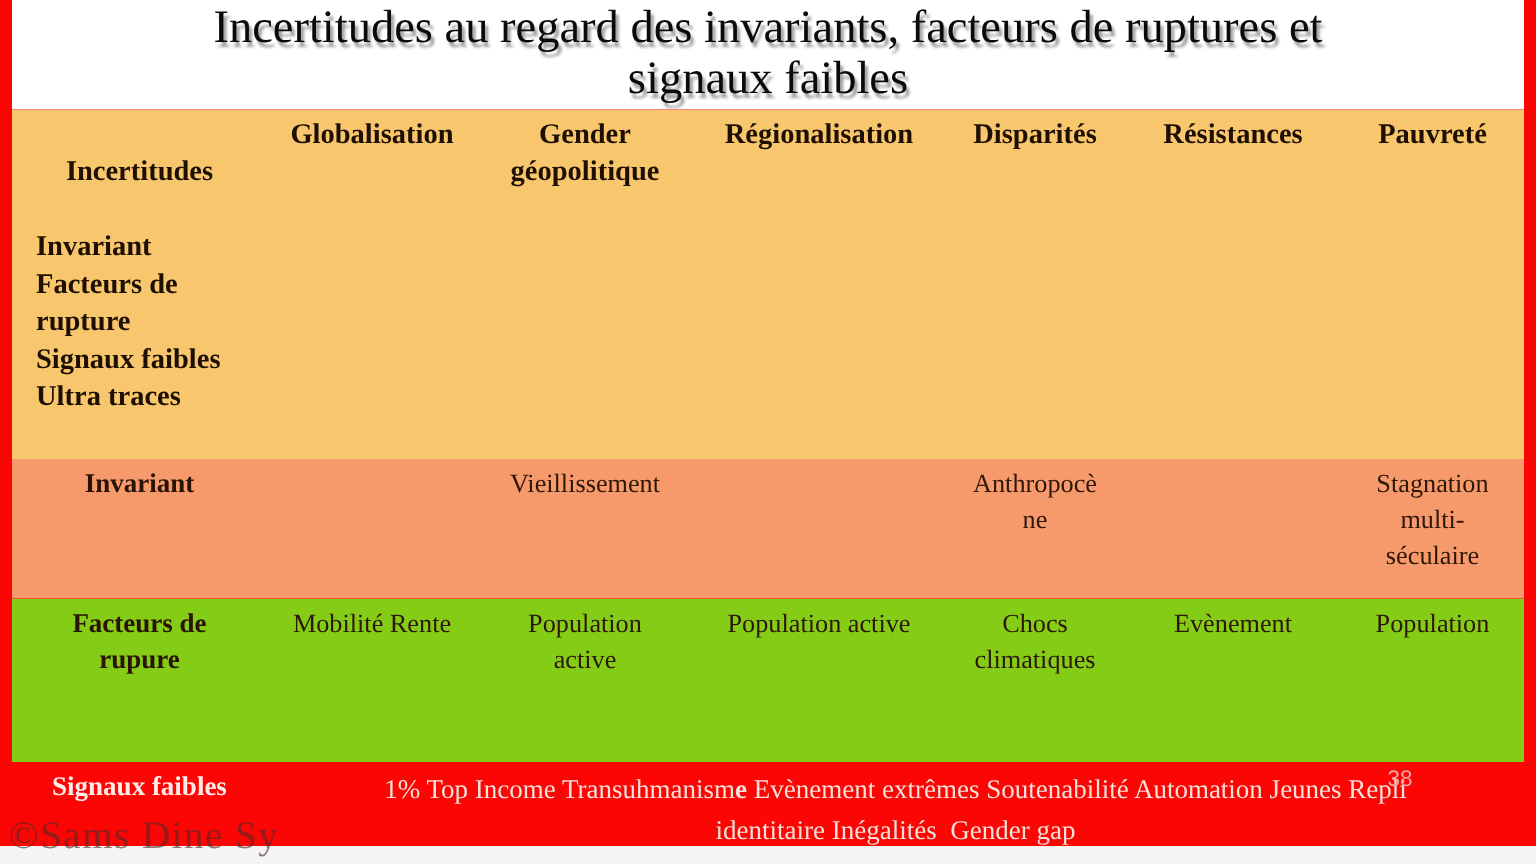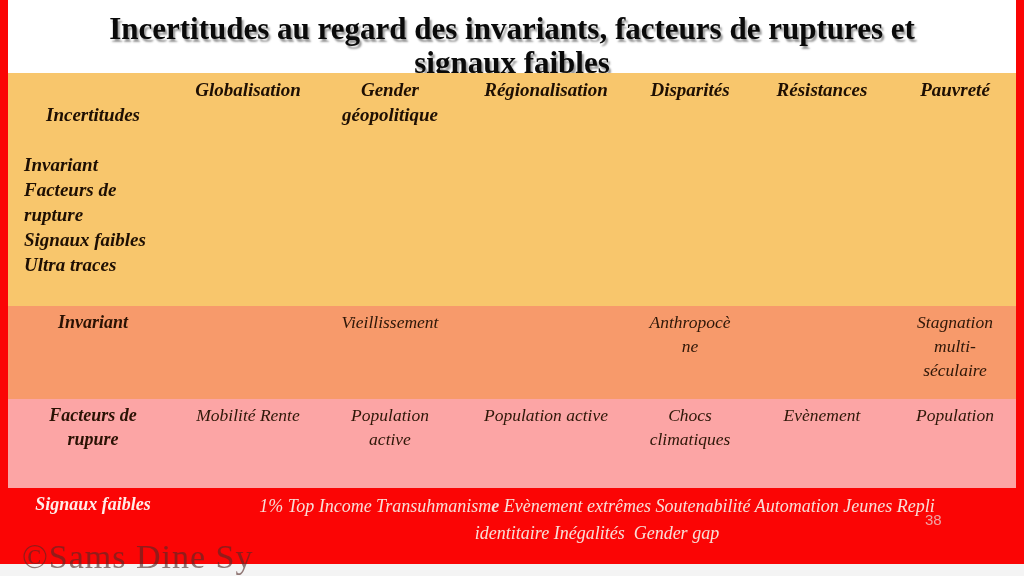--- a/index.html
+++ b/index.html
@@ -8,48 +8,47 @@
     width:1024px;height:576px;
     background:#FB0505;
     overflow:hidden;
     font-family:"Liberation Serif", serif;
   }
   .title-band{
     position:absolute;left:8px;right:8px;top:0;height:73px;
     background:#FFFFFF;
   }
   .slide-title{
-    margin:0;padding-top:12px;
+    margin:0;padding-top:1px;
     text-align:center;
     font-size:31px;line-height:34px;
-    font-weight:bold;color:#0A0A0A;
+    font-weight:normal;color:#0A0A0A;
     white-space:pre-line;
     text-shadow:2px 3px 2px #9A9A9A;
   }
   table.matrix{
     position:absolute;left:8px;top:73px;
     width:1008px;
     border-collapse:collapse;
     table-layout:fixed;
   }
   col.c1{width:170px}col.c2{width:140px}col.c3{width:144px}
   col.c4{width:168px}col.c5{width:120px}col.c6{width:144px}col.c7{width:122px}
   .matrix td,.matrix th{
     vertical-align:top;
     text-align:center;
     padding:4px 6px;
     font-size:17.5px;line-height:24px;
     color:#2E1708;
     white-space:pre-line;
     overflow:hidden;
-    font-style:italic;
   }
   tr.row-header{height:182px;background:#F8C66C;}
   tr.row-invariant{height:93px;background:#F79A6B;}
-  tr.row-facteurs{height:89px;background:#fca5a5;}
+  tr.row-facteurs{height:109px;background:#84cc16;}
   tr.row-signaux{height:127px;background:#FB0505;}
   .matrix th{
     font-weight:bold;font-size:19px;line-height:25px;
     color:#1E0F03;padding:4px 2px;
   }
   th.corner{text-align:left;padding:4px 16px;}
   .corner-title{text-align:center;display:block;}
   .corner-lines div{text-align:left;}
   td.row-label{font-weight:bold;font-size:18px;color:#2A1204;}
   tr.row-signaux td.row-label{color:#FFECE8;}
@@ -57,22 +56,22 @@
     color:#F8DFD8;font-size:18px;line-height:27px;
     padding:5px 8px;
   }
   td.signaux-cell span{white-space:pre-wrap;}
   td.signaux-cell span.seg-bold{font-weight:bold;}
   .bottom-strip{
     position:absolute;left:0;right:0;top:564px;height:12px;
     background:#F4F4F4;
   }
   .watermark{
-    position:absolute;left:22px;top:544px;
-    font-size:34px;line-height:26px;
+    position:absolute;left:6px;top:544px;
+    font-size:26px;line-height:26px;
     color:rgba(82,42,38,0.62);
     z-index:3;
     letter-spacing:1px;
   }
   .footer-credit{
     position:absolute;left:0;right:0;top:539px;
     text-align:center;
     font-family:"Liberation Sans", sans-serif;
     font-size:11px;color:#EFA3A3;
   }

